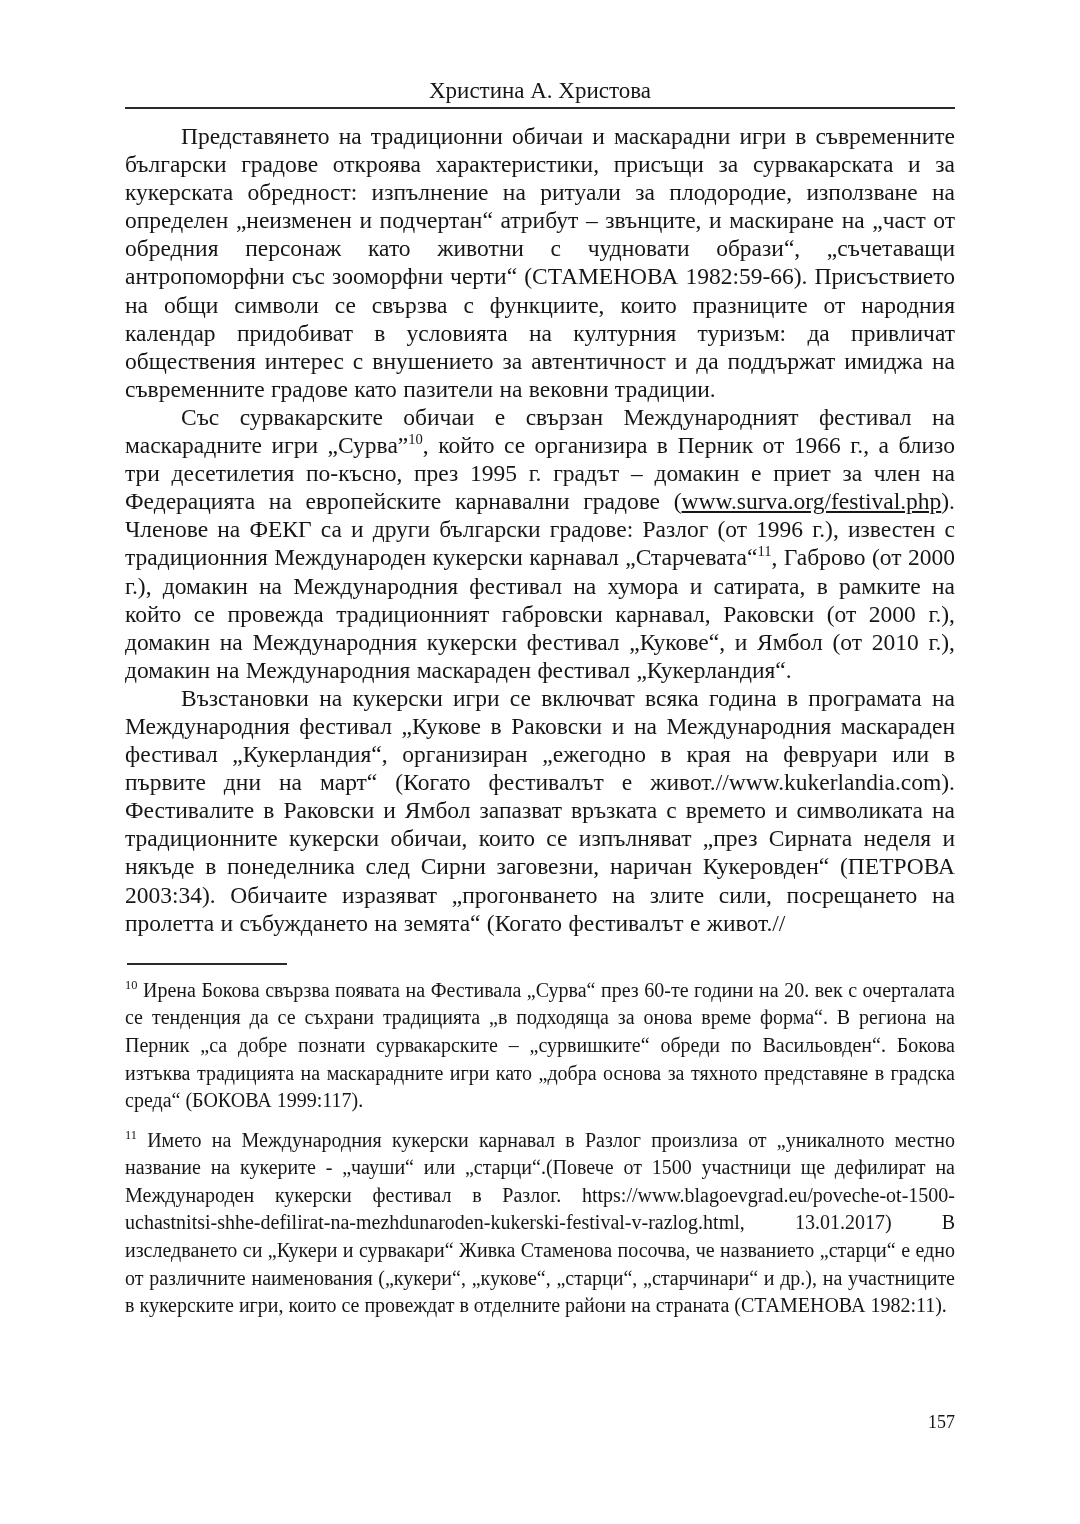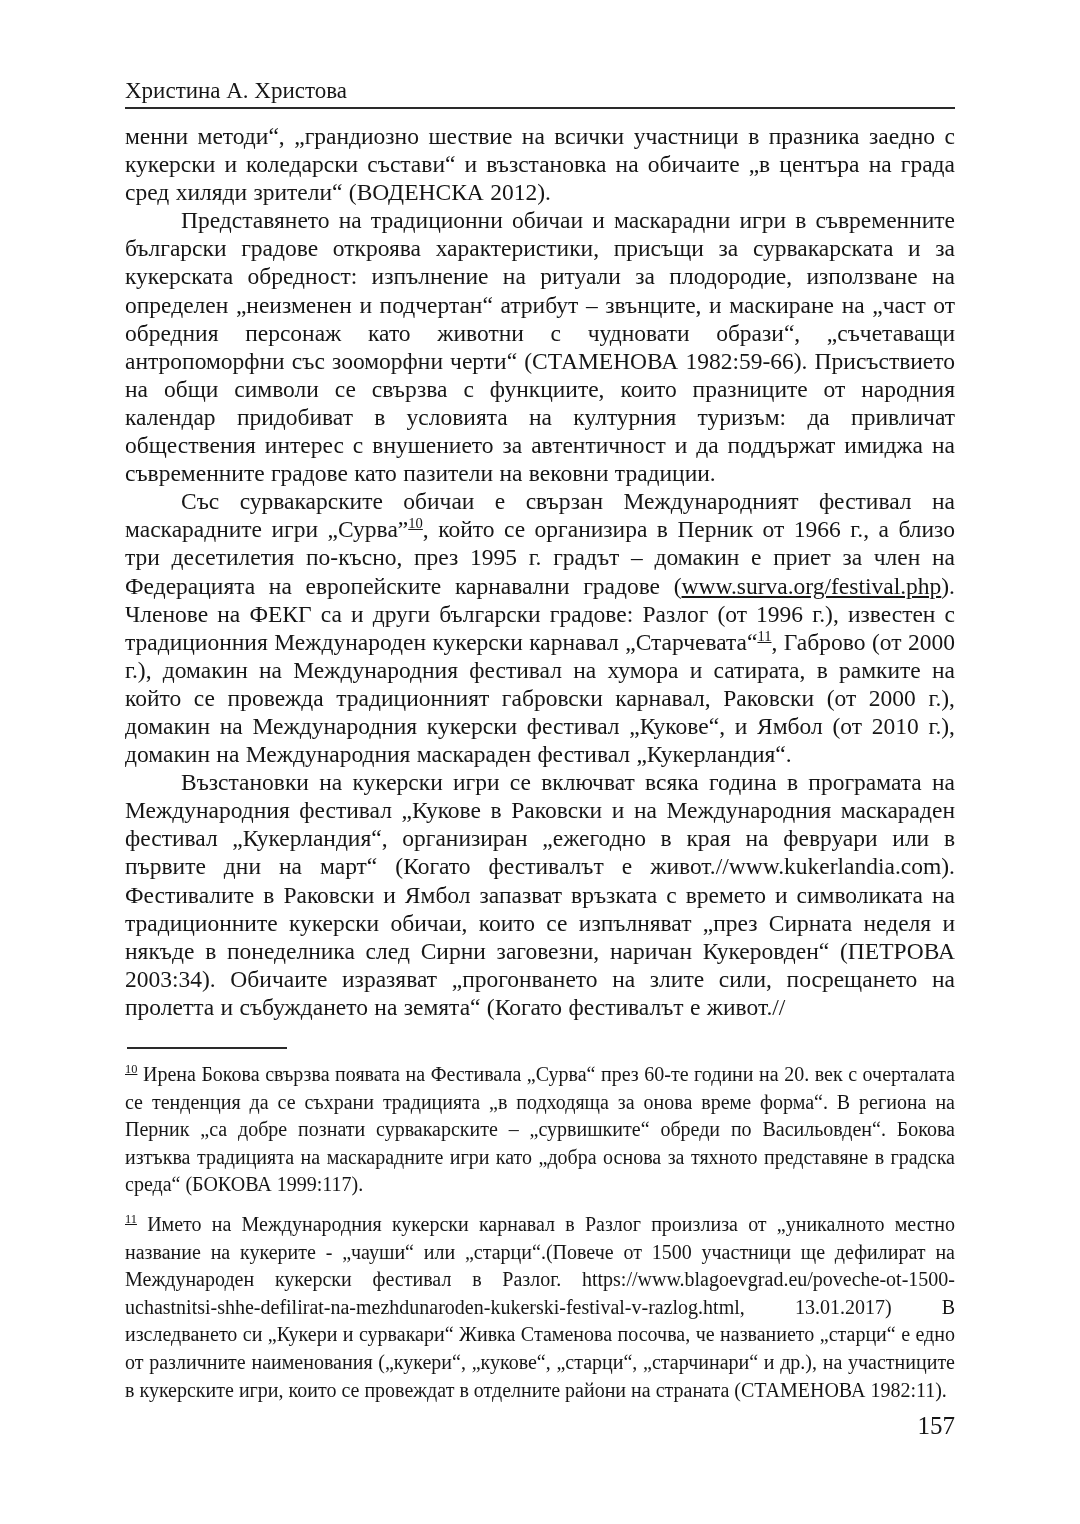--- a/index.html
+++ b/index.html
@@ -12,21 +12,21 @@
     width: 1080px;
     height: 1524px;
     background: #ffffff;
     color: #161616;
     font-family: "Liberation Serif", "DejaVu Serif", serif;
     overflow: hidden;
     box-sizing: border-box;
     padding: 78px 125px 0 125px;
   }
   .running-header {
-    text-align: left;
+    text-align: center;
     font-size: 23px;
     line-height: 26px;
     margin: 0 0 3px 0;
   }
   .header-rule {
     border: none;
     border-top: 2px solid #2a2a2a;
     margin: 0;
   }
   .body-text {
@@ -40,21 +40,20 @@
     text-justify: inter-word;
     word-spacing: 0.5px;
   }
   .body-text p.indent {
     text-indent: 56px;
   }
   sup.fnref {
     font-size: 0.62em;
     line-height: 0;
     vertical-align: super;
-    text-decoration: underline;
   }
   .url-link {
     text-decoration: underline;
     font-family: Liberation Serif, serif;
   }
   .footnote-block {
     margin-top: 26px;
   }
   .footnote-rule {
     border: none;
@@ -66,33 +65,32 @@
     margin: 12px 0 7px 0;
     font-size: 20px;
     line-height: 27.6px;
     text-align: justify;
     text-justify: inter-word;
   }
   .page-number {
     position: absolute;
     top: 1412px;
     right: 125px;
-    font-size: 25px;
+    font-size: 18px;
   }
 </style>
 </head>
 <body>
 
 <div class="page">
 
   <div class="running-header">Христина А. Христова</div>
   <hr class="header-rule">
 
   <div class="body-text" id="body-text">
-      <p><span>менни методи“, „грандиозно шествие на всички участници в празника заедно с кукерски и коледарски състави“ и възстановка на обичаите „в центъра на града сред хиляди зрители“ (ВОДЕНСКА 2012).</span></p>
       <p class="indent"><span>Представянето на традиционни обичаи и маскарадни игри в съвременните български градове откроява характеристики, присъщи за сурвакарската и за кукерската обредност: изпълнение на ритуали за плодородие, използване на определен „неизменен и подчертан“ атрибут – звънците, и маскиране на „част от обредния персонаж като животни с чудновати образи“, „съчетаващи антропоморфни със зооморфни черти“  (СТАМЕНОВА 1982:59-66). Присъствието на общи символи се свързва с функциите, които празниците от народния календар придобиват в условията на културния туризъм: да привличат обществения интерес с внушението за автентичност и да поддържат имиджа на съвременните градове като пазители на вековни традиции.</span></p>
       <p class="indent"><span>Със сурвакарските обичаи е свързан Международният фестивал на маскарадните игри „Сурва”</span><sup class="fnref">10</sup><span>, който се организира в Перник от 1966 г., а близо три десетилетия по-късно, през 1995 г. градът – домакин е приет за член на Федерацията на европейските карнавални градове (</span><span class="url-link">www.surva.org/festival.php</span><span>). Членове на ФЕКГ са и други български градове: Разлог (от 1996 г.), известен с традиционния Международен кукерски карнавал „Старчевата“</span><sup class="fnref">11</sup><span>, Габрово (от 2000 г.), домакин на Международния фестивал на хумора и сатирата, в рамките на който се провежда традиционният габровски карнавал,  Раковски (от 2000 г.), домакин на Международния кукерски фестивал „Кукове“, и Ямбол (от 2010 г.), домакин на Международния маскараден фестивал „Кукерландия“.</span></p>
       <p class="indent"><span>Възстановки на кукерски игри се включват всяка година в програмата на Международния фестивал „Кукове в Раковски и на Международния маскараден фестивал „Кукерландия“, организиран „ежегодно в края на февруари или в първите дни на март“ (Когато фестивалът е живот.//www.kukerlandia.com). Фестивалите в Раковски и Ямбол запазват връзката с времето и символиката на традиционните кукерски обичаи, които се изпълняват „през Сирната неделя и някъде в понеделника след Сирни заговезни, наричан Кукеровден“ (ПЕТРОВА 2003:34). Обичаите изразяват „прогонването на злите сили, посрещането на пролетта и събуждането на земята“ (Когато фестивалът е живот.//</span></p>
     </div>
 
   <div class="footnote-block">
     <hr class="footnote-rule">
     <div id="footnotes">
         <p class="footnote"><sup class="fnref">10</sup><span> Ирена Бокова свързва появата на Фестивала „Сурва“ през 60-те години на 20. век с очерталата се тенденция да се съхрани традицията „в подходяща за онова време форма“. В региона на Перник „са добре познати сурвакарските – „сурвишките“ обреди по Васильовден“. Бокова изтъква традицията на маскарадните игри като „добра основа за тяхното представяне в градска среда“ (БОКОВА 1999:117).</span></p>
         <p class="footnote"><sup class="fnref">11</sup><span> Името на Международния кукерски карнавал в Разлог произлиза от „уникалното местно название на кукерите  - „чауши“ или „старци“.(Повече от 1500 участници ще дефилират на Международен кукерски фестивал в Разлог. https://www.blagoevgrad.eu/poveche-ot-1500-uchastnitsi-shhe-defilirat-na-mezhdunaroden-kukerski-festival-v-razlog.html, 13.01.2017)  В изследването си „Кукери и сурвакари“ Живка Стаменова посочва, че названието „старци“ е едно от различните наименования („кукери“, „кукове“, „старци“, „старчинари“ и др.), на участниците в кукерските игри, които се провеждат в отделните райони на страната (СТАМЕНОВА 1982:11).</span></p>

